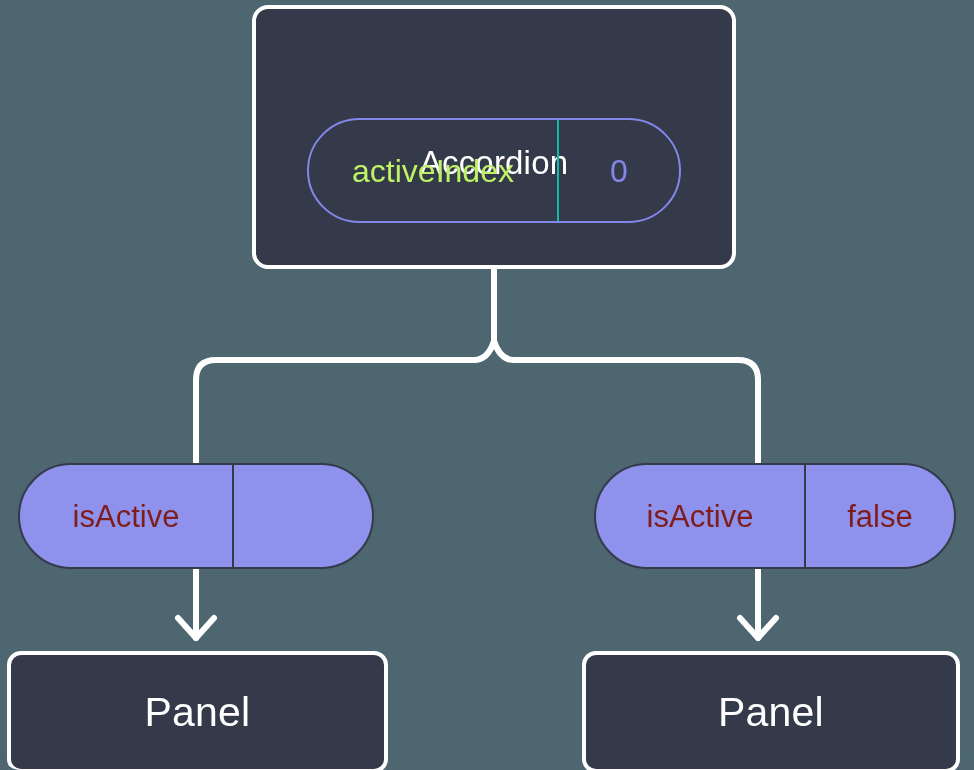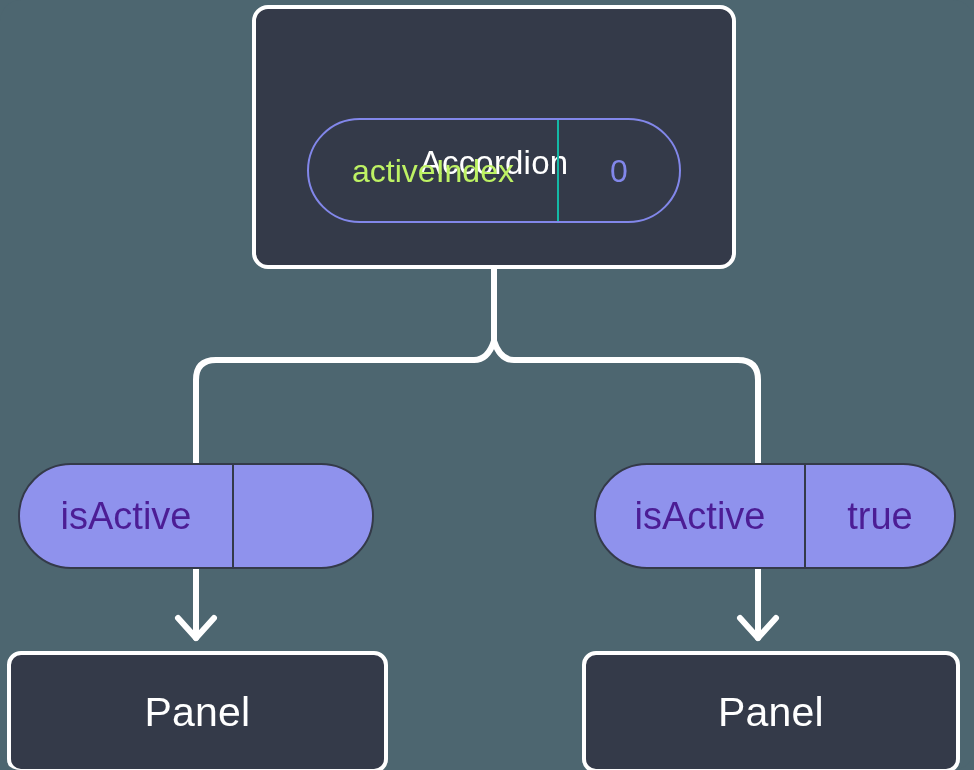--- a/index.html
+++ b/index.html
@@ -109,22 +109,22 @@
   }
 
   
   .pill-filled {
     height: 106px;
     background: #8f92ed;
     border: 2px solid #343a49;
   }
   .pill-filled .pill-key,
   .pill-filled .pill-val {
-    color: #4c1d95;
-    font-size: 38px;
+    color: #7f1d1d;
+    font-size: 31px;
   }
   .pill-filled .pill-key { border-right: 2px solid #343a49; }
 
   #pill-is-active-true  { left: 18px;  top: 463px; width: 356px; }
   #pill-is-active-true  .pill-key { flex: 0 0 212px; }
   #pill-is-active-true  .pill-val { flex: 1 1 auto; }
 
   #pill-is-active-false { left: 594px; top: 463px; width: 362px; }
   #pill-is-active-false .pill-key { flex: 0 0 208px; }
   #pill-is-active-false .pill-val { flex: 1 1 auto; }
@@ -171,20 +171,20 @@
   <div class="pill pill-filled" id="pill-is-active-true">
     <span class="pill-key">isActive</span>
   </div>
 
   <div class="card panel-card" id="node-panel-left">
     <span class="card-title">Panel</span>
   </div>
 
   <div class="pill pill-filled" id="pill-is-active-false">
     <span class="pill-key">isActive</span>
-    <span class="pill-val">true</span>
+    <span class="pill-val">false</span>
   </div>
 
   <div class="card panel-card" id="node-panel-right">
     <span class="card-title">Panel</span>
   </div>
 
 </div>
 
 </body></html>

